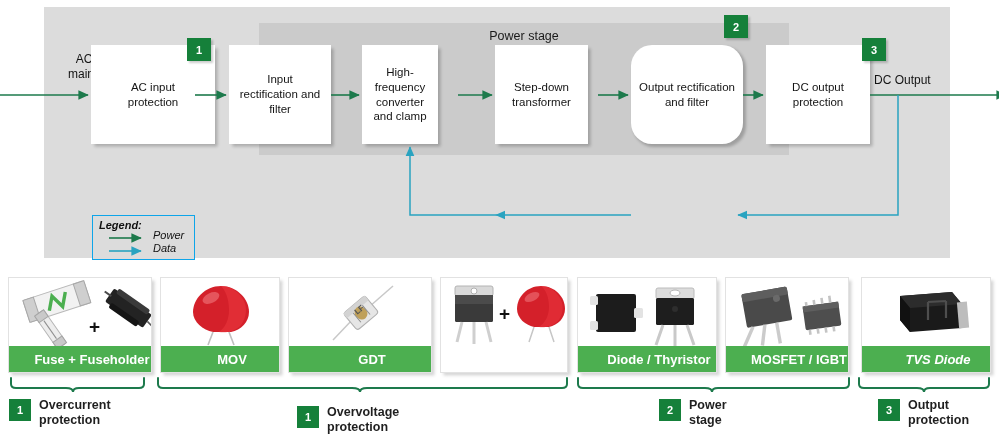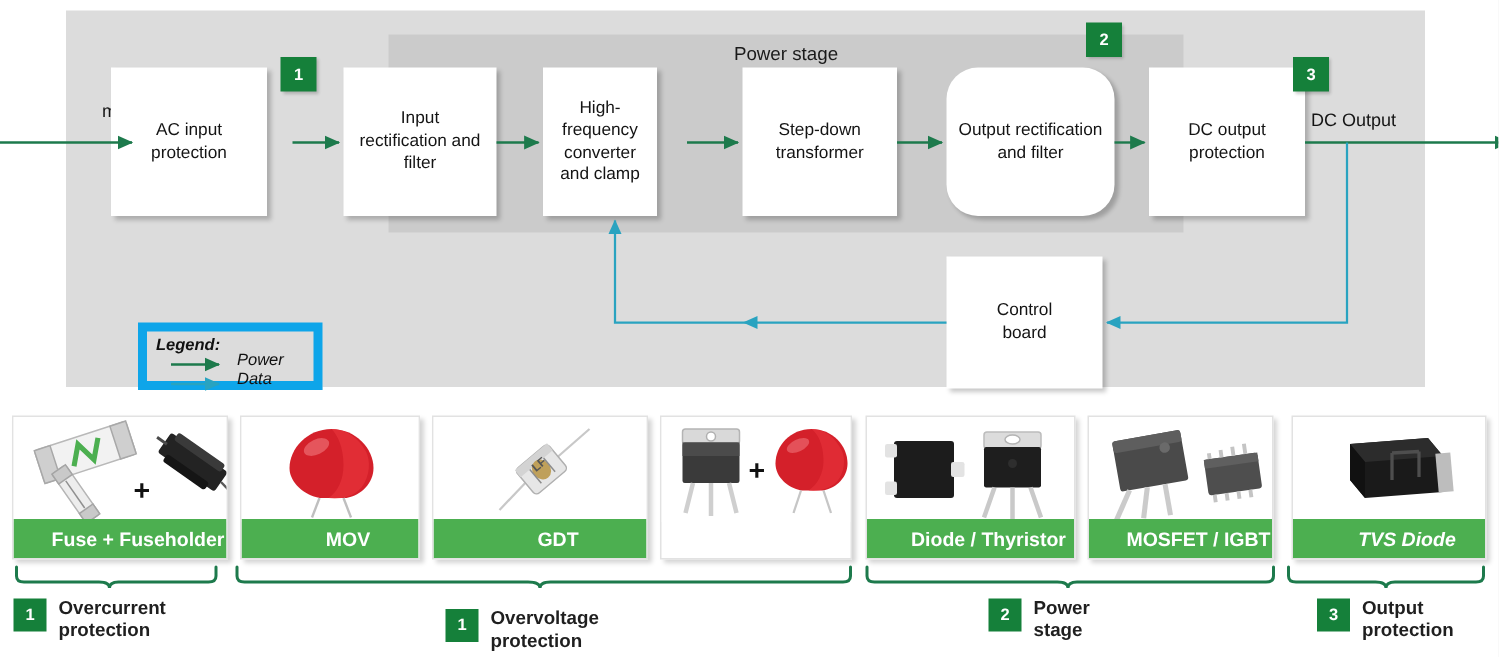--- a/index.html
+++ b/index.html
@@ -70,23 +70,23 @@
     font-size: 12px;
     color: #141414;
     text-align: center;
     line-height: 1.25;
   }
 
   
   #legend {
     position: absolute;
     left: 48px; top: 208px;
-    width: 123px; height: 45px;
+    width: 103px; height: 45px;
     background: #dcdcdc;
-    border: 6px solid #0ea5e9;
+    border: 1px solid #0ea5e9;
   }
   #legend-title {
     position: absolute; left: 6px; top: 3px;
     font-size: 11px; font-style: italic; font-weight: bold;
     color: #111;
   }
   .legend-row { position: absolute; left: 16px; font-size: 11px; font-style: italic; color: #111; }
   .legend-row .lbl { position: absolute; left: 44px; top: -7px; white-space: nowrap; }
 
   svg.overlay { position: absolute; left: 0; top: 0; overflow: visible; }
@@ -142,57 +142,53 @@
       <div id="power-stage-title">Power stage</div>
     </div>
 
     <div class="io-label" style="left:12px; top:45px; width:56px;">
       <div>AC</div>
       <div>mains</div>
     </div>
 
     <div class="io-label" style="left:830px; top:66px; width:80px; text-align:left;">DC Output</div>
 
-    <div class="block" style="left:30px; top:38px; width:104px; height:99px;">
+    <div class="block" style="left:47px; top:38px; width:124px; height:99px;">
       <span style="white-space:pre-line">AC input
 protection</span>
     </div>
 
     <div class="block" style="left:185px; top:38px; width:102px; height:99px;">
       <span style="white-space:pre-line">Input
 rectification and
 filter</span>
     </div>
 
     <div class="block" style="left:318px; top:38px; width:76px; height:99px;">
       <span style="white-space:pre-line">High-
 frequency
 converter
 and clamp</span>
     </div>
 
-    <div class="block" style="left:451px; top:38px; width:103px; height:99px;">
+    <div class="block" style="left:451px; top:38px; width:93px; height:99px;">
       <span style="white-space:pre-line">Step-down
 transformer</span>
     </div>
 
     <div class="block" style="left:587px; top:38px; width:112px; height:99px;border-radius:21px;">
       <span style="white-space:pre-line">Output rectification
 and filter</span>
     </div>
 
     <div class="block" style="left:722px; top:38px; width:104px; height:99px;">
       <span style="white-space:pre-line">DC output
 protection</span>
     </div>
 
-    <div class="block" style="left:587px; top:164px; width:104px; height:88px;">
-      <span style="white-space:pre-line">Control
-board</span>
-    </div>
 
     <div class="badge" style="left:143px; top:31px;">1</div>
     <div class="badge" style="left:680px; top:8px;">2</div>
     <div class="badge" style="left:818px; top:31px;">3</div>
 
     <svg class="overlay" width="906" height="251">
       <defs>
         <marker id="ah-green" markerWidth="7" markerHeight="7" refX="6" refY="3.5" orient="auto" markerUnits="strokeWidth">
           <path d="M0,0.6 L6.5,3.5 L0,6.4 z" fill="#1d7a4c"></path>
         </marker>

